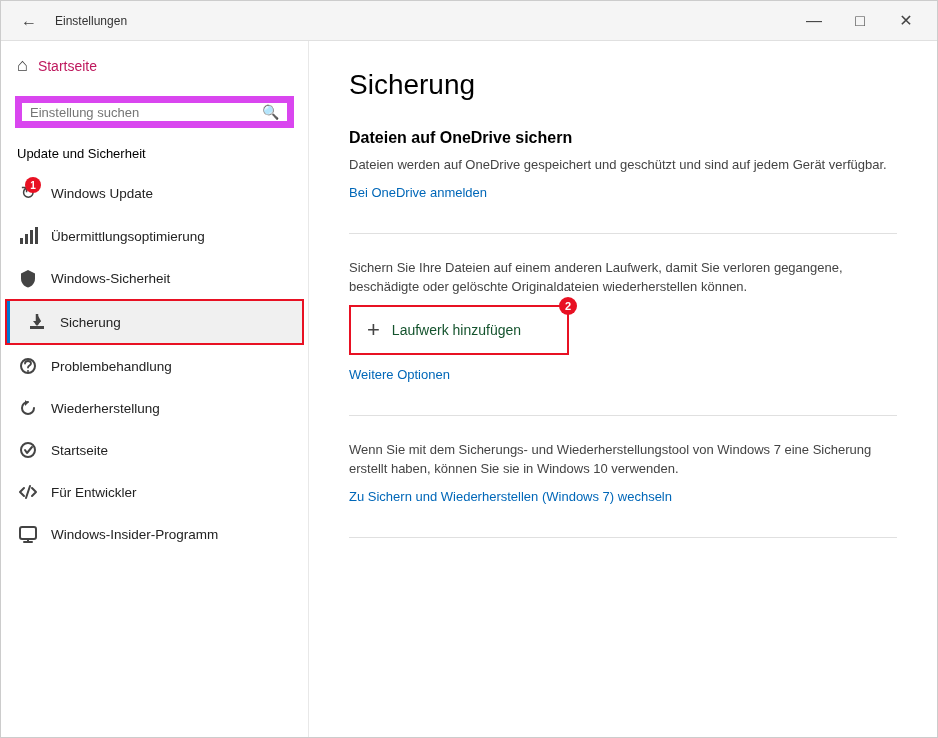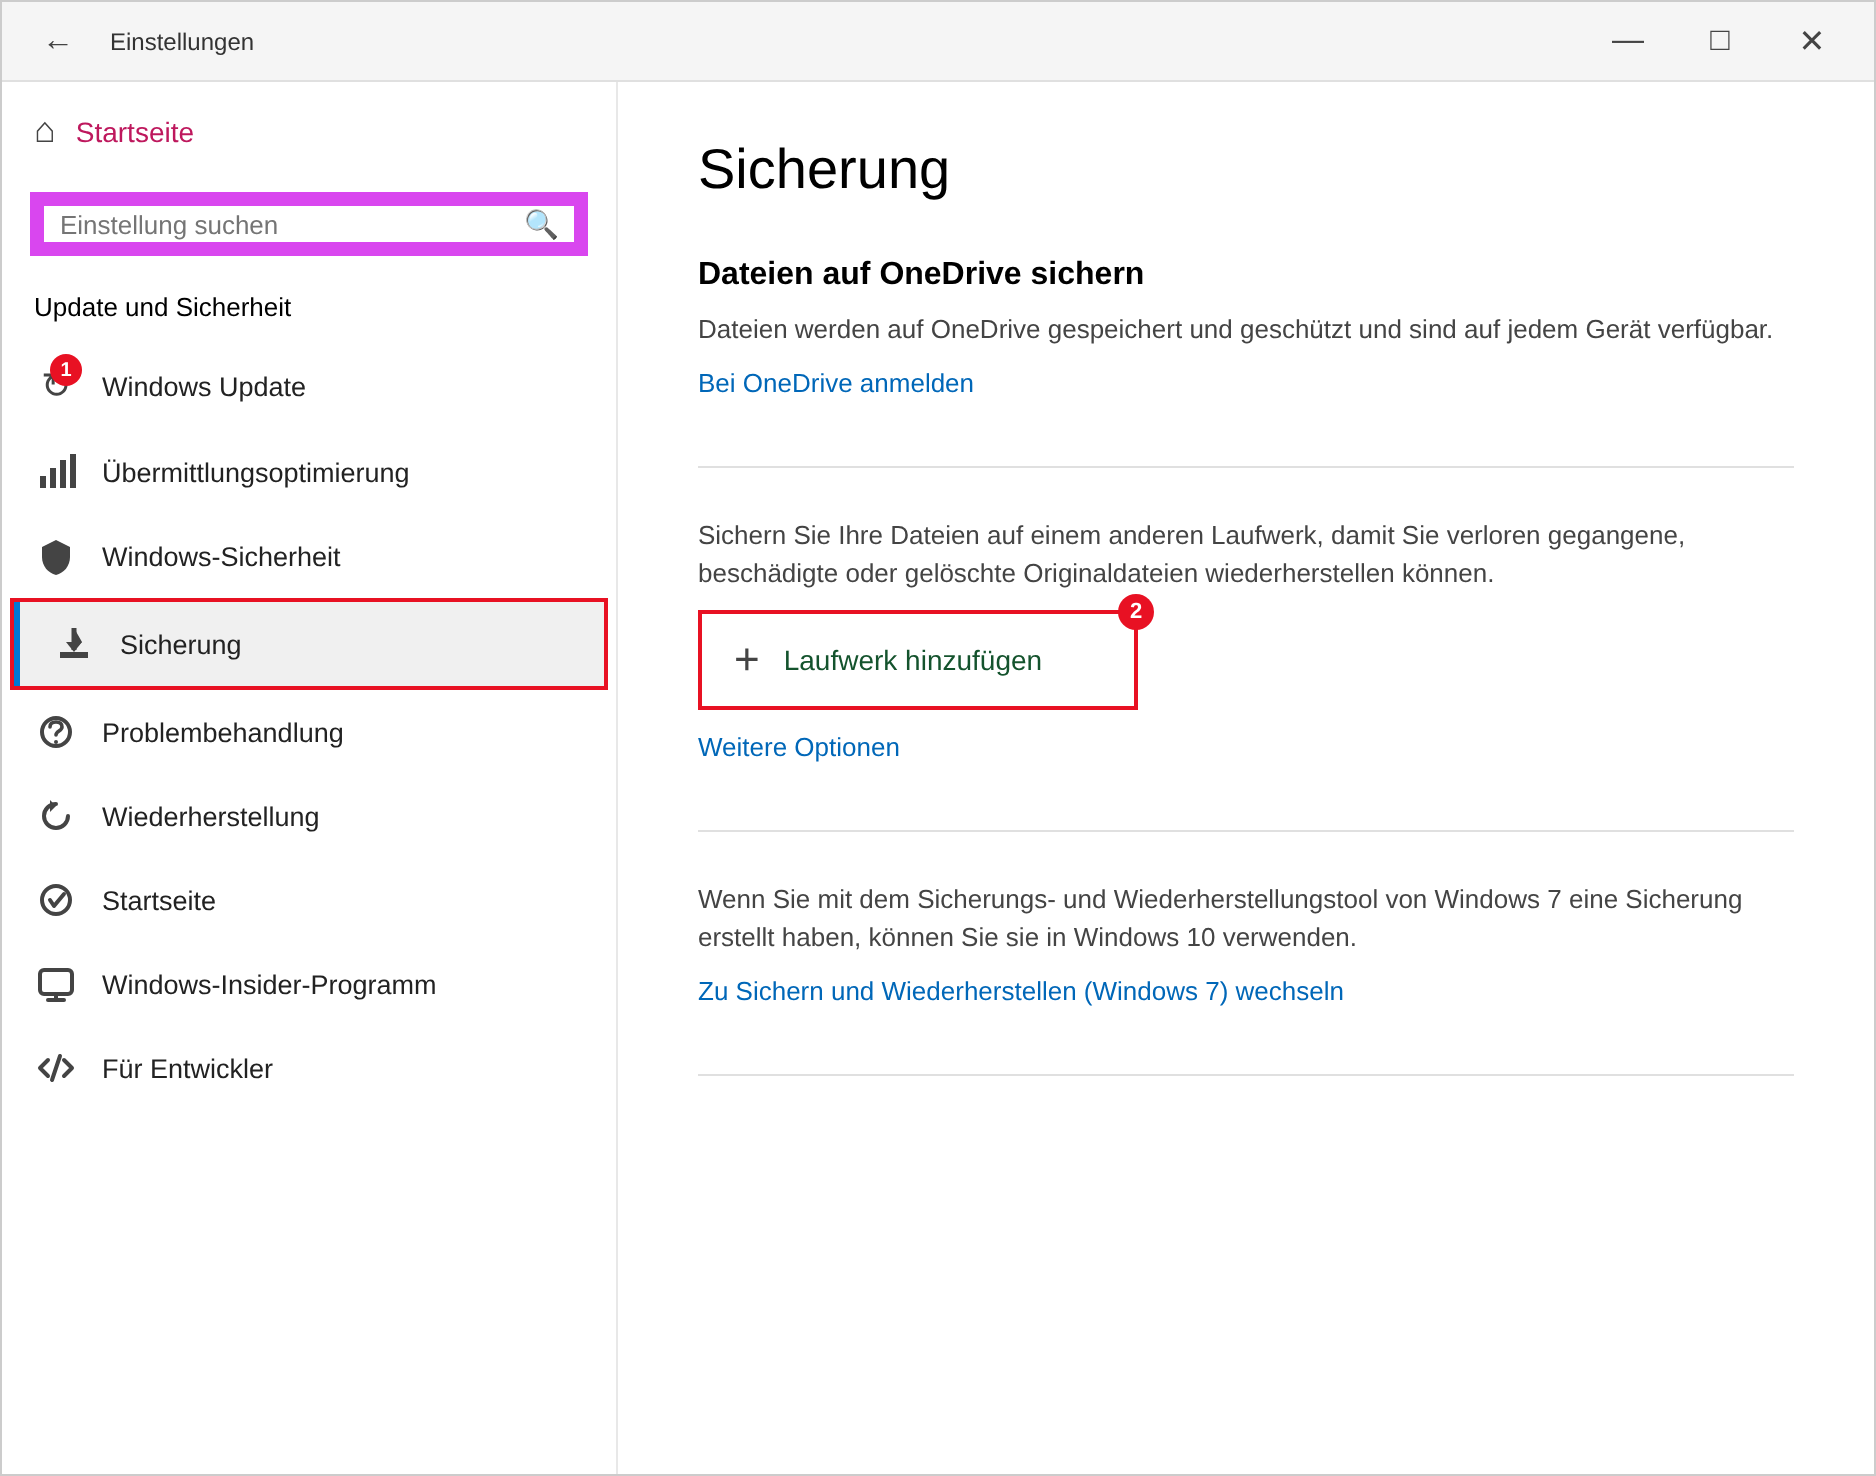--- a/index.html
+++ b/index.html
@@ -353,37 +353,37 @@
             <polyline points="7,10 9,13 14,7" stroke="#444" stroke-width="2" fill="none" stroke-linecap="round" stroke-linejoin="round"></polyline>
           </svg>
         </span>
         <span class="sidebar-item-label">Startseite</span>
       </div>
 
 
       <div class="sidebar-item">
         <span class="sidebar-item-icon">
           <svg width="20" height="20" viewBox="0 0 20 20" fill="none">
+            <polyline points="6,6 2,10 6,14" stroke="#444" stroke-width="2" fill="none" stroke-linecap="round" stroke-linejoin="round"></polyline>
+            <polyline points="14,6 18,10 14,14" stroke="#444" stroke-width="2" fill="none" stroke-linecap="round" stroke-linejoin="round"></polyline>
+            <line x1="12" y1="4" x2="8" y2="16" stroke="#444" stroke-width="2" stroke-linecap="round"></line>
+          </svg>
+        </span>
+        <span class="sidebar-item-label">Für Entwickler</span>
+      </div>
+
+      <div class="sidebar-item">
+        <span class="sidebar-item-icon">
+          <svg width="20" height="20" viewBox="0 0 20 20" fill="none">
             <rect x="2" y="3" width="16" height="12" rx="2" stroke="#444" stroke-width="2" fill="none"></rect>
             <line x1="6" y1="18" x2="14" y2="18" stroke="#444" stroke-width="2" stroke-linecap="round"></line>
             <line x1="10" y1="15" x2="10" y2="18" stroke="#444" stroke-width="2" stroke-linecap="round"></line>
           </svg>
         </span>
         <span class="sidebar-item-label">Windows-Insider-Programm</span>
-      </div>
-
-      <div class="sidebar-item">
-        <span class="sidebar-item-icon">
-          <svg width="20" height="20" viewBox="0 0 20 20" fill="none">
-            <polyline points="6,6 2,10 6,14" stroke="#444" stroke-width="2" fill="none" stroke-linecap="round" stroke-linejoin="round"></polyline>
-            <polyline points="14,6 18,10 14,14" stroke="#444" stroke-width="2" fill="none" stroke-linecap="round" stroke-linejoin="round"></polyline>
-            <line x1="12" y1="4" x2="8" y2="16" stroke="#444" stroke-width="2" stroke-linecap="round"></line>
-          </svg>
-        </span>
-        <span class="sidebar-item-label">Für Entwickler</span>
       </div>
     </div>
 
     <div class="main-panel">
       <h1 class="page-title">Sicherung</h1>
 
       <div class="section">
         <div class="section-title">Dateien auf OneDrive sichern</div>
         <p class="section-text">Dateien werden auf OneDrive gespeichert und geschützt und sind auf jedem Gerät verfügbar.</p>
         <a class="section-link">Bei OneDrive anmelden</a>

